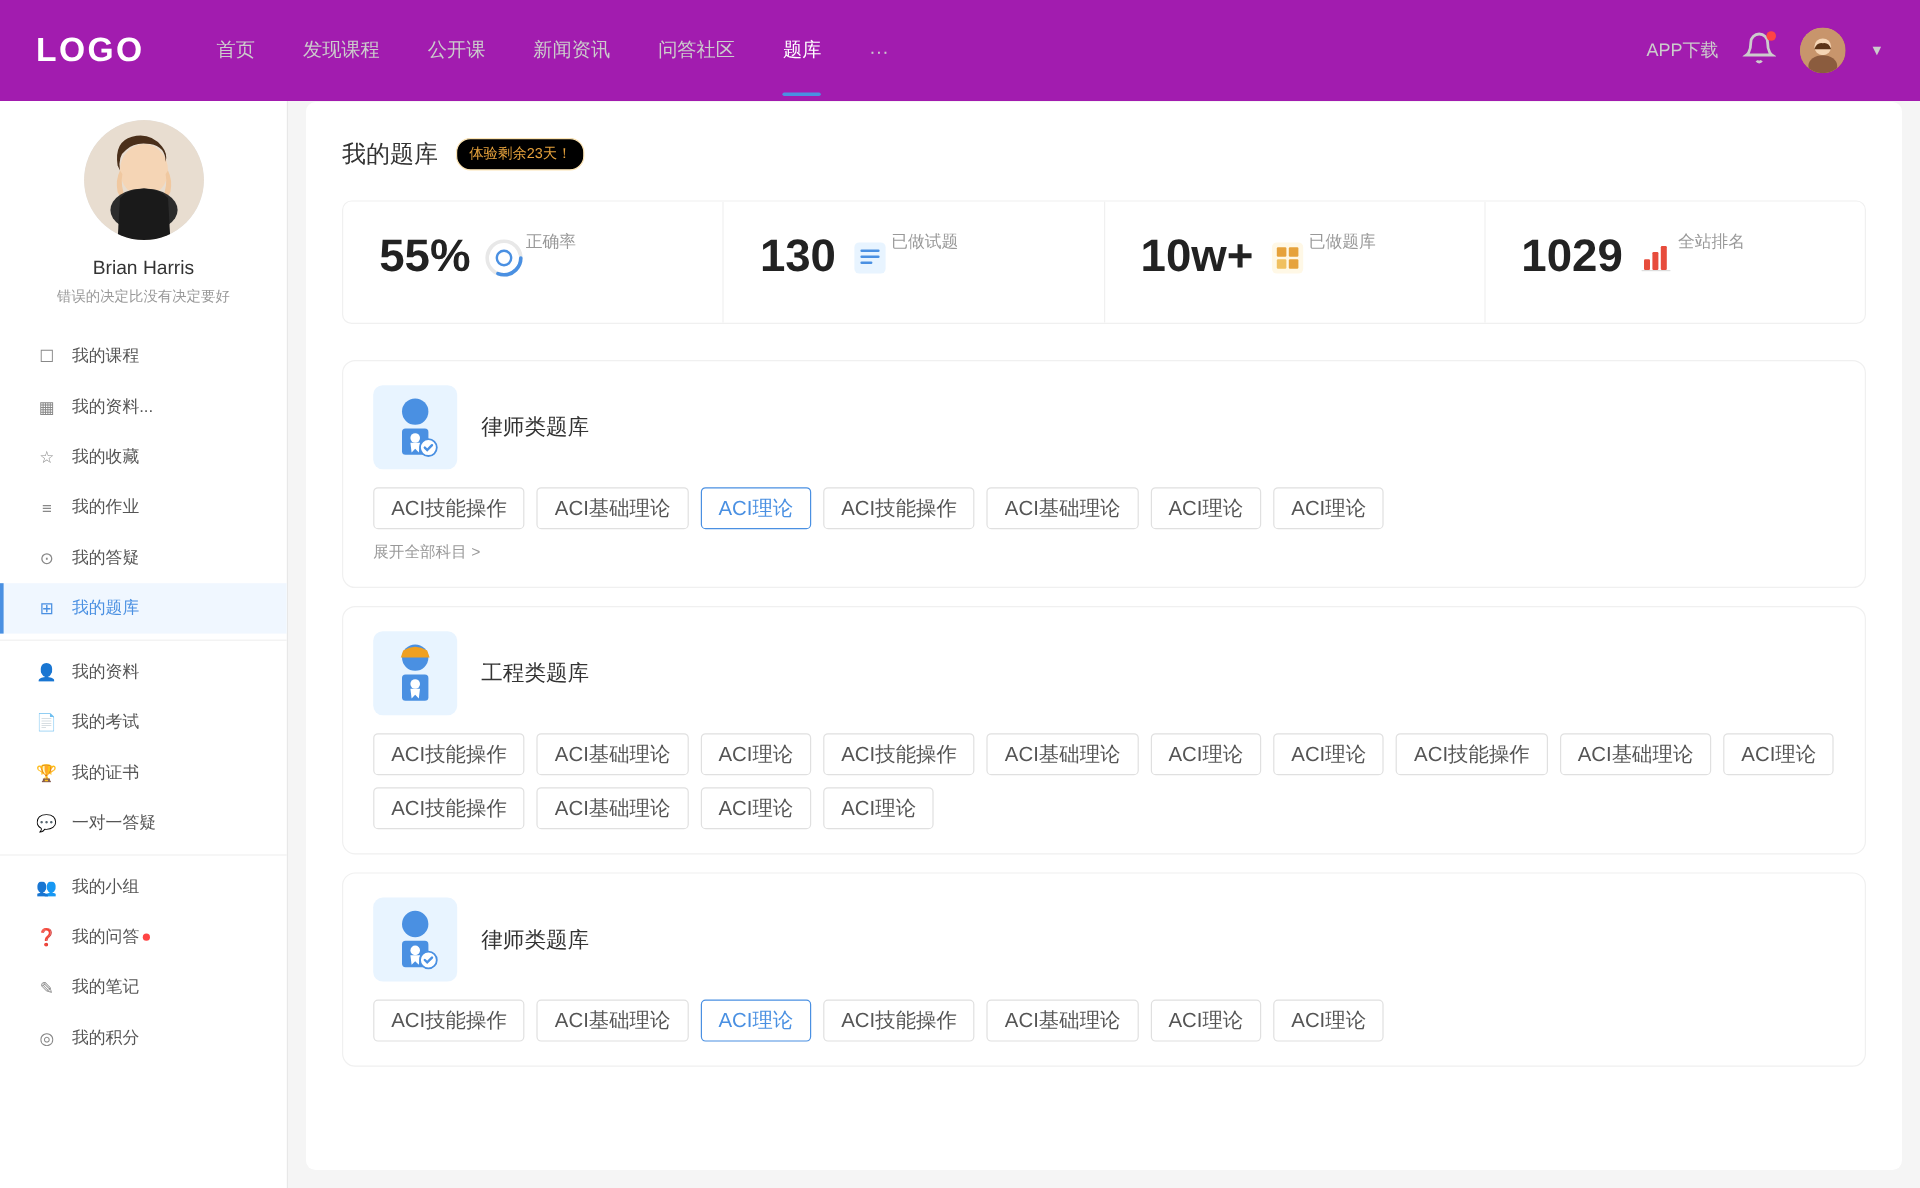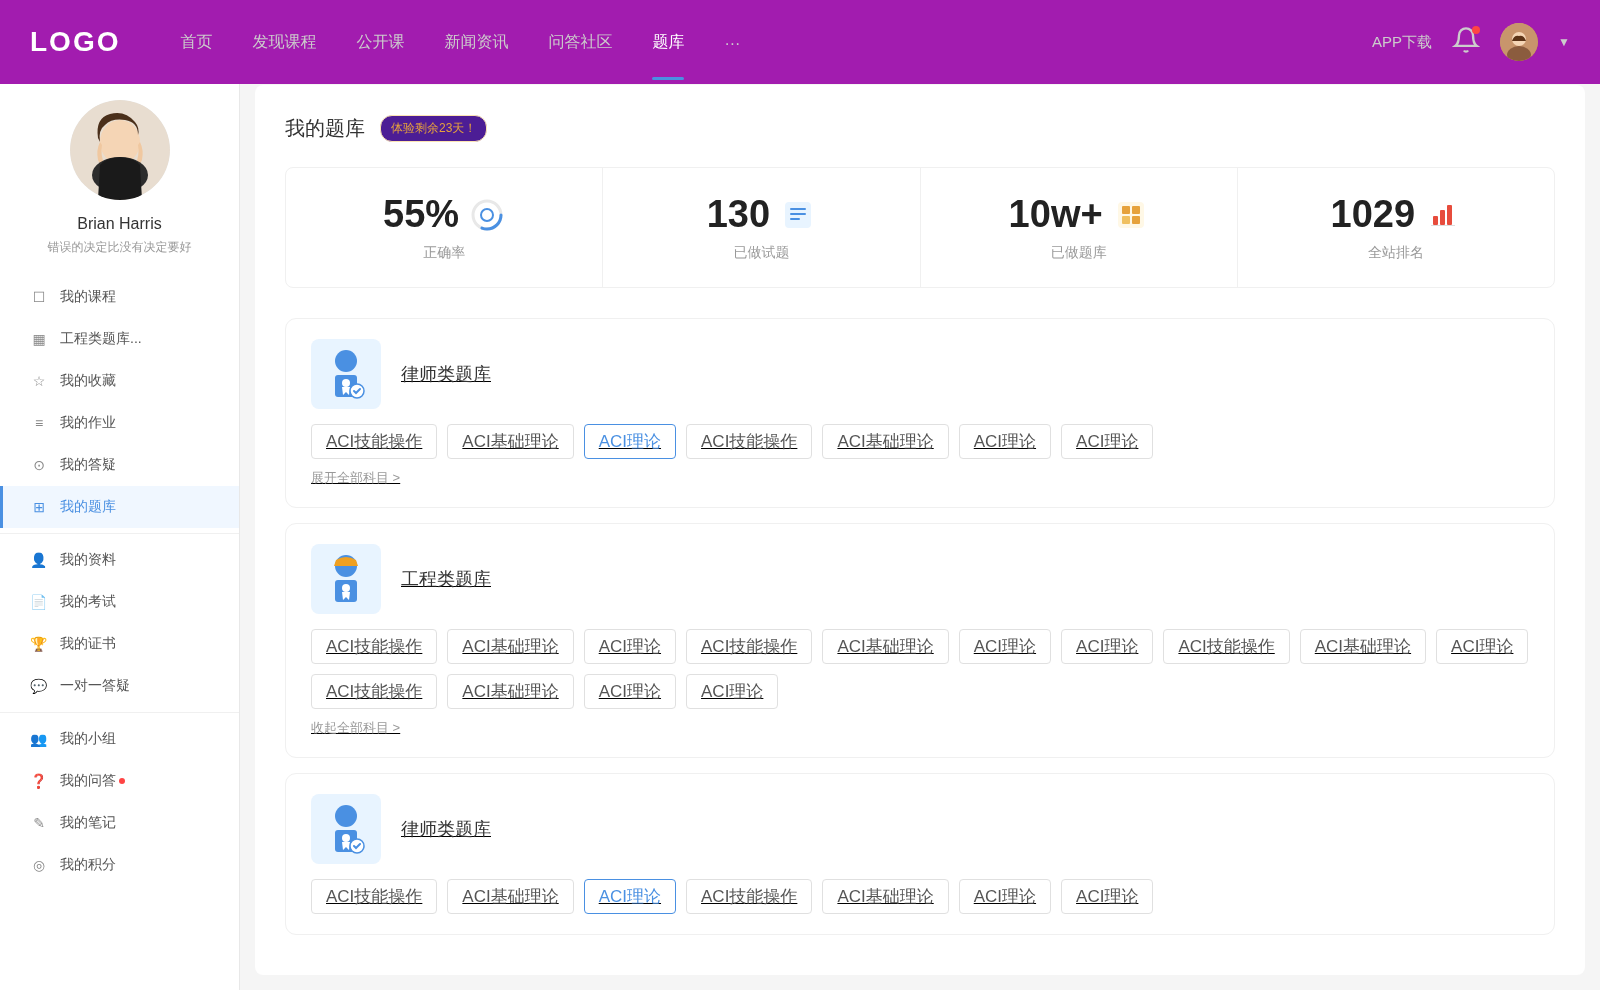--- a/index.html
+++ b/index.html
@@ -206,43 +206,42 @@
       align-items: center;
       margin-bottom: 25px;
     }
     .page-title {
       font-size: 20px;
       font-weight: 500;
       color: #333;
       margin-right: 15px;
     }
     .trial-badge {
-      background: #4c1d95;
+      background: #000000;
       color: #e6a23c;
       font-size: 12px;
       padding: 4px 10px;
       border-radius: 12px;
       border: 1px solid #fce4b3;
     }
 
     
     .stats-row {
       display: flex;
       gap: 0;
       margin-bottom: 30px;
       border: 1px solid #f0f0f0;
       border-radius: 8px;
       overflow: hidden;
     }
     .stat-item {
       flex: 1;
       padding: 25px 30px;
       display: flex;
-      flex-direction: column;
-      align-items: center;
+      align-items: flex-start;
       border-right: 1px solid #f0f0f0;
       position: relative;
     }
     .stat-item:last-child { border-right: none; }
     .stat-header {
       display: flex;
       align-items: center;
       gap: 10px;
       margin-bottom: 8px;
     }
@@ -291,21 +290,20 @@
       background: #4a90e2;
       border-radius: 1px;
     }
 
     
     .bank-section {
       border: 1px solid #f0f0f0;
       border-radius: 11px;
       padding: 20px 25px;
       margin-bottom: 15px;
-      text-decoration: underline;
     }
     .bank-header {
       display: flex;
       align-items: center;
       margin-bottom: 15px;
     }
     .bank-icon {
       width: 70px;
       height: 70px;
       background: #e8f4ff;
@@ -409,21 +407,21 @@
     <div class="profile-name">Brian Harris</div>
     <div class="profile-motto">错误的决定比没有决定要好</div>
 
     <ul class="sidebar-menu">
       <li>
         <span class="menu-icon">☐</span>
         <span>我的课程</span>
       </li>
       <li>
         <span class="menu-icon">▦</span>
-        <span>工程类题库...</span>
+        <span>我的资料...</span>
       </li>
       <li>
         <span class="menu-icon">☆</span>
         <span>我的收藏</span>
       </li>
       <li>
         <span class="menu-icon">≡</span>
         <span>我的作业</span>
       </li>
       <li>
@@ -593,23 +591,20 @@
         <span class="bank-tag">ACI理论</span>
         <span class="bank-tag">ACI理论</span>
         <span class="bank-tag">ACI技能操作</span>
         <span class="bank-tag">ACI基础理论</span>
         <span class="bank-tag">ACI理论</span>
         <span class="bank-tag">ACI技能操作</span>
         <span class="bank-tag">ACI基础理论</span>
         <span class="bank-tag">ACI理论</span>
         <span class="bank-tag">ACI理论</span>
       </div>
-      <div class="bank-footer">
-        <span class="expand-link">收起全部科目 &gt;</span>
-      </div>
     </div>
 
     <div class="bank-section">
       <div class="bank-header">
         <div class="bank-icon">
           <svg width="50" height="55" viewBox="0 0 50 55">
             <circle cx="25" cy="14" r="11" fill="#4a90e2"></circle>
             <rect x="14" y="28" width="22" height="22" rx="3" fill="#4a90e2"></rect>
             <circle cx="25" cy="36" r="4" fill="white"></circle>
             <path d="M21 40 L22 48 L25 45 L28 48 L29 40 Z" fill="white"></path>

